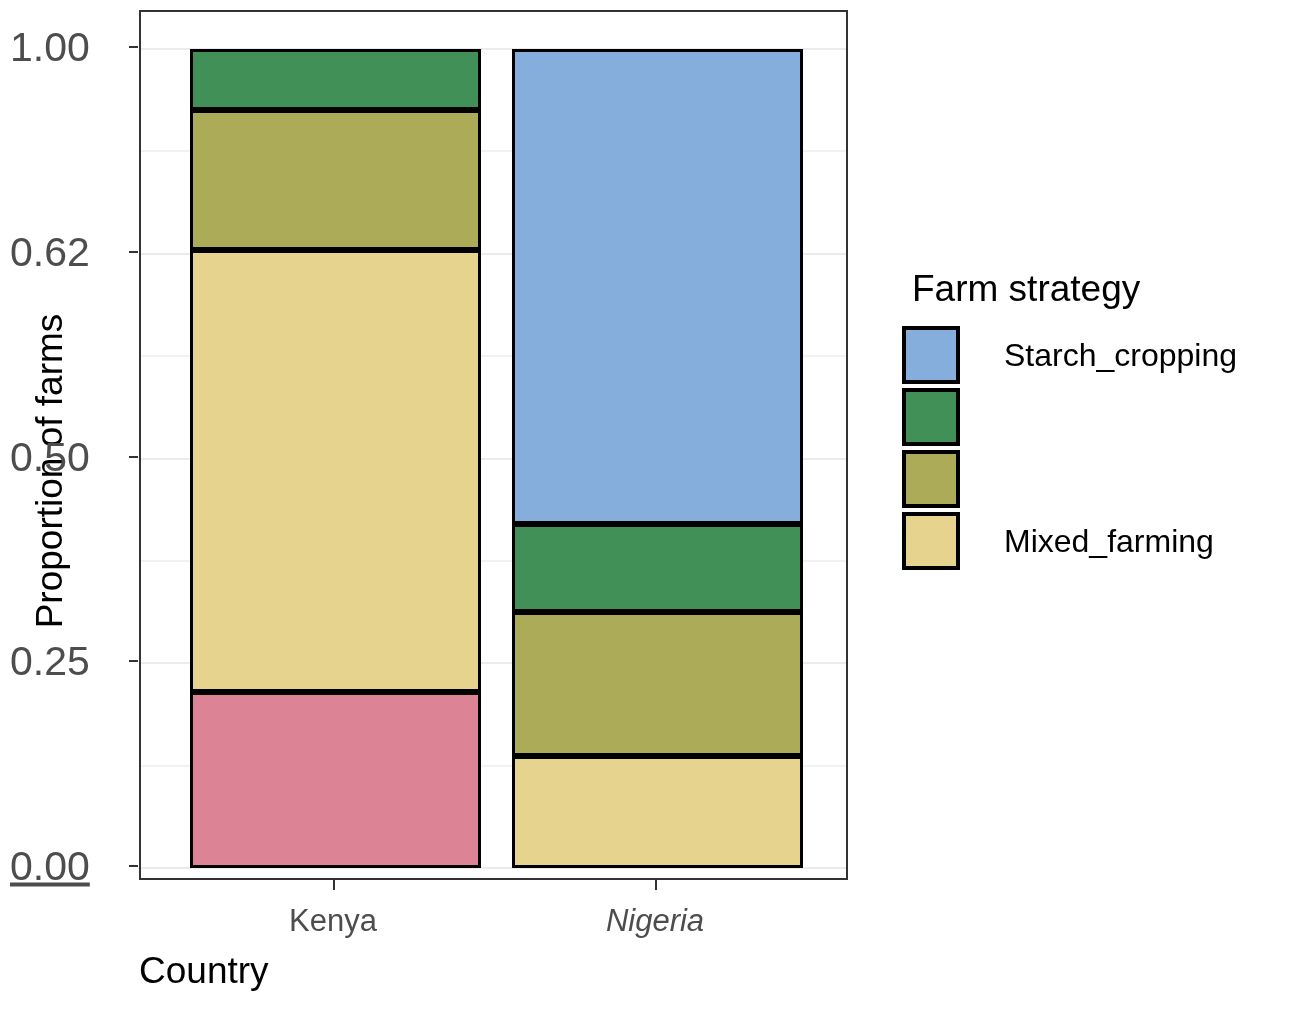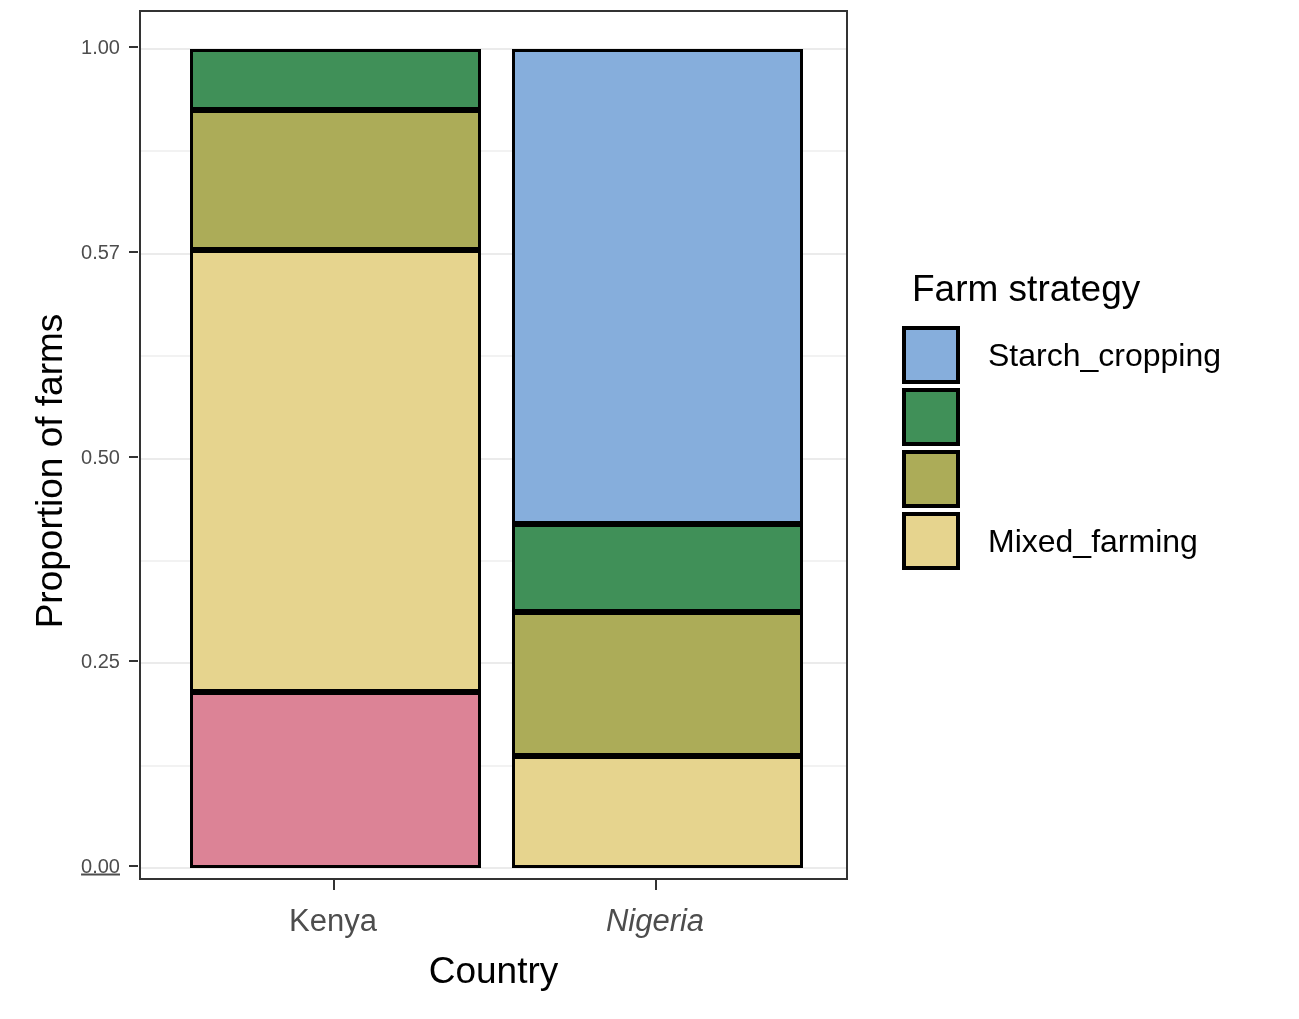--- a/index.html
+++ b/index.html
@@ -36,32 +36,31 @@
     color: #000000;
     white-space: nowrap;
   }
 
   
   .x-axis-title {
     position: absolute;
     left: 139px;
     top: 950px;
     width: 709px;
-    text-align: center;
+    text-align: left;
     font-size: 37px;
     color: #000000;
   }
 
   
   .y-tick-label {
     position: absolute;
     right: 0;
     width: 110px;
-    text-align: right;
-    font-size: 20px;
+    font-size: 41px;
     color: #4d4d4d;
     transform: translateY(-50%);
   }
   .y-tick-mark {
     position: absolute;
     width: 9px;
     height: 2px;
     background: #333333;
   }
 
@@ -143,41 +142,41 @@
     height: 62px;
   }
   .legend-key {
     width: 58px;
     height: 58px;
     box-sizing: border-box;
     border: 4px solid #000000;
     flex: 0 0 auto;
   }
   .legend-label {
-    margin-left: 28px;
+    margin-left: 44px;
     font-size: 32px;
     color: #000000;
     white-space: nowrap;
   }
 </style>
 </head>
 <body>
 
 <div id="figure">
 
   <div class="y-axis-title">Proportion of farms</div>
 
   <div id="y-ticks">
       <div class="y-tick-label" style="top: 866px; left: 10px; text-decoration: underline;">0.00</div>
       <div class="y-tick-mark" style="top: 865px; left: 129px;"></div>
       <div class="y-tick-label" style="top: 661.25px; left: 10px;">0.25</div>
       <div class="y-tick-mark" style="top: 660.25px; left: 129px;"></div>
       <div class="y-tick-label" style="top: 456.5px; left: 10px;">0.50</div>
       <div class="y-tick-mark" style="top: 455.5px; left: 129px;"></div>
-      <div class="y-tick-label" style="top: 251.75px; left: 10px;">0.57</div>
+      <div class="y-tick-label" style="top: 251.75px; left: 10px;">0.62</div>
       <div class="y-tick-mark" style="top: 250.75px; left: 129px;"></div>
       <div class="y-tick-label" style="top: 47px; left: 10px;">1.00</div>
       <div class="y-tick-mark" style="top: 46px; left: 129px;"></div>
     </div>
 
   <div id="panel">
     <div id="gridlines">
         <div class="gridline-major" style="top: 855px;"></div>
         <div class="gridline-major" style="top: 650.25px;"></div>
         <div class="gridline-major" style="top: 445.5px;"></div>

